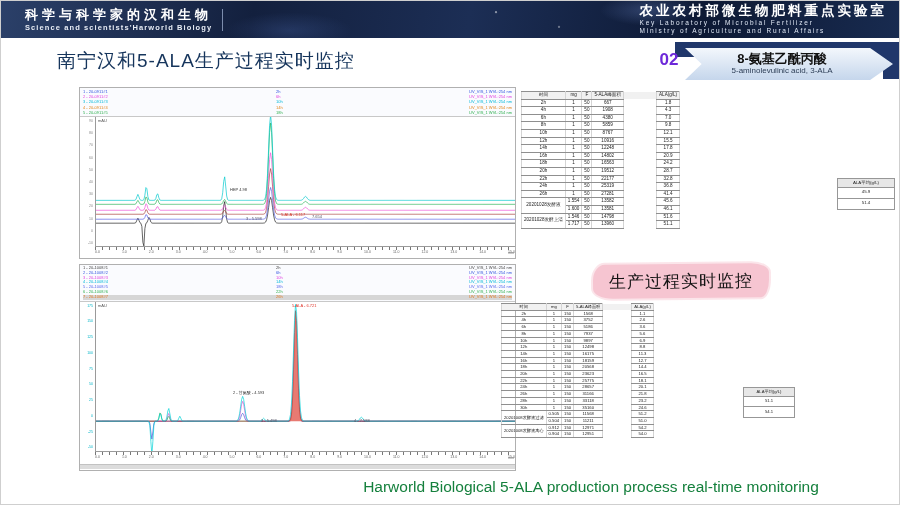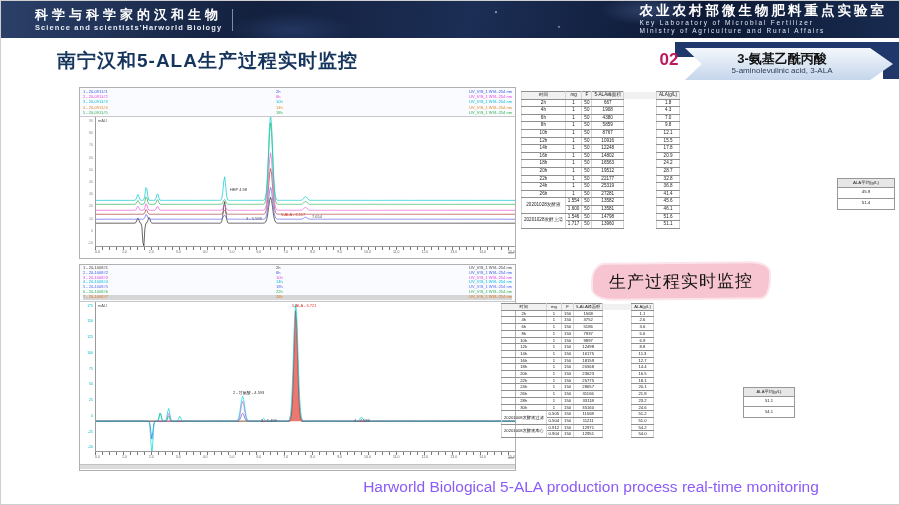--- a/index.html
+++ b/index.html
@@ -7,36 +7,36 @@
 
   
   .topbar{position:absolute;left:0;top:0;width:900px;height:37px;color:#fff;display:flex;align-items:center;
     background:
       radial-gradient(70px 22px at 72% 25%, rgba(130,160,230,.28), transparent 70%),
       radial-gradient(90px 26px at 32% 80%, rgba(90,125,205,.22), transparent 70%),
       radial-gradient(2px 2px at 55% 30%, rgba(255,255,255,.8), transparent 80%),
       radial-gradient(2px 2px at 62% 70%, rgba(255,255,255,.6), transparent 80%),
       radial-gradient(2px 2px at 83% 40%, rgba(255,255,255,.7), transparent 80%),
       linear-gradient(100deg,#2b4069 0%,#13203e 28%,#1c2e55 52%,#0d1934 78%,#182b50 100%);}
-  .tb-left{margin-left:34px;line-height:1;}
+  .tb-left{margin-left:24px;line-height:1;}
   .tb-left .cn{font-size:13px;font-weight:bold;letter-spacing:4px;}
   .tb-left .en{font-size:7.5px;letter-spacing:1.1px;color:#e8edf6;margin-top:3px;font-weight:bold;}
   .tb-div{width:1px;height:22px;background:#9fb0d0;opacity:.75;margin:0 14px 0 10px;}
   .tb-center{line-height:1;}
   .tb-center .row{font-size:9px;letter-spacing:2.5px;margin:2px 0;}
   .tb-right{margin-left:auto;margin-right:14px;text-align:left;line-height:1;}
   .tb-right .cn{font-size:13.5px;font-weight:bold;letter-spacing:3px;}
   .tb-right .en{font-size:6.5px;letter-spacing:1.8px;color:#dfe7f4;margin-top:2px;}
 
   
-  .page-title{position:absolute;left:56px;top:47px;font-size:19px;font-weight:bold;color:#16355c;letter-spacing:1px;}
+  .page-title{position:absolute;left:56px;top:47px;font-size:19px;font-weight:normal;color:#16355c;letter-spacing:1px;}
   .badge{position:absolute;left:650px;top:40px;width:250px;height:42px;}
   .badge .strip{position:absolute;left:24px;top:1px;right:0;height:15px;background:#20376b;}
   .badge .strip2{position:absolute;right:0;top:16px;width:18px;height:22px;background:#20376b;}
-  .badge .num{position:absolute;left:0;top:9px;width:36px;text-align:center;font-size:17px;font-weight:bold;color:#be185d;}
+  .badge .num{position:absolute;left:0;top:9px;width:36px;text-align:center;font-size:17px;font-weight:bold;color:#6d28d9;}
   .badge .arrow{position:absolute;left:34px;top:7px;width:208px;height:32px;
     background:linear-gradient(180deg,#f3f7fc,#c5d6ec);
     clip-path:polygon(0 0,89% 0,100% 50%,89% 100%,0 100%,8% 50%);
     display:flex;flex-direction:column;justify-content:center;align-items:center;box-sizing:border-box;padding-right:14px;}
   .badge .cn{font-size:13px;font-weight:bold;color:#121212;line-height:1.1;}
   .badge .en{font-size:8px;color:#2c3d55;line-height:1.2;}
 
   
   .chrom{position:absolute;background:#fff;border:1px solid #b0b0b0;box-sizing:border-box;}
   #chart1{left:78px;top:86px;width:437px;height:172px;}
@@ -77,21 +77,21 @@
   #avg1{left:836px;top:177px;width:58px;font-size:4.4px;}
   #avg2{left:742px;top:386px;width:52px;font-size:4.2px;}
   .avgblock .hd{background:#e7e7e7;border:1px solid #979797;padding:1.5px 1px;line-height:1.1;}
   .avgblock .val{border:1px solid #979797;border-top:none;padding:2.5px 0;line-height:1.1;}
 
   
   #plabel{position:absolute;left:592px;top:263px;width:176px;height:34px;background:#f6c5d1;
     border-radius:12px 18px 8px 20px / 16px 9px 18px 10px;transform:rotate(-.6deg);
     display:flex;align-items:center;justify-content:center;font-size:17px;color:#141414;letter-spacing:1px;
     box-shadow:0 0 0 2px rgba(246,197,209,.45);}
-  #caption{position:absolute;left:310px;top:477px;width:560px;text-align:center;font-size:15.5px;color:#8b5cf6;}
+  #caption{position:absolute;left:310px;top:477px;width:560px;text-align:center;font-size:15.5px;color:#15803d;}
 </style>
 </head>
 <body>
 
 <div class="slide">
 
   <div class="topbar">
     <div class="tb-left">
       <div class="cn">科学与科学家的汉和生物</div>
       <div class="en">Science and scientists'Harworld Biology</div>
@@ -103,21 +103,21 @@
       <div class="en">Ministry of Agriculture and Rural Affairs</div>
     </div>
   </div>
 
   <div class="page-title">南宁汉和5-ALA生产过程实时监控</div>
   <div class="badge">
     <div class="strip"></div>
     <div class="strip2"></div>
     <div class="num">02</div>
     <div class="arrow">
-      <div class="cn">3-氨基乙酰丙酸</div>
+      <div class="cn">8-氨基乙酰丙酸</div>
       <div class="en">5-aminolevulinic acid, 3-ALA</div>
     </div>
   </div>
 
   <div class="chrom" id="chart1">
     <div class="legend">
         <div class="leg-row">
           <span class="l-id" style="color:#3355e0">1 - 20-0911#1</span>
           <span class="l-mid" style="color:#3355e0">2h</span>
           <span class="l-wl" style="color:#3355e0">UV_VIS_1 WVL:254 nm</span>

